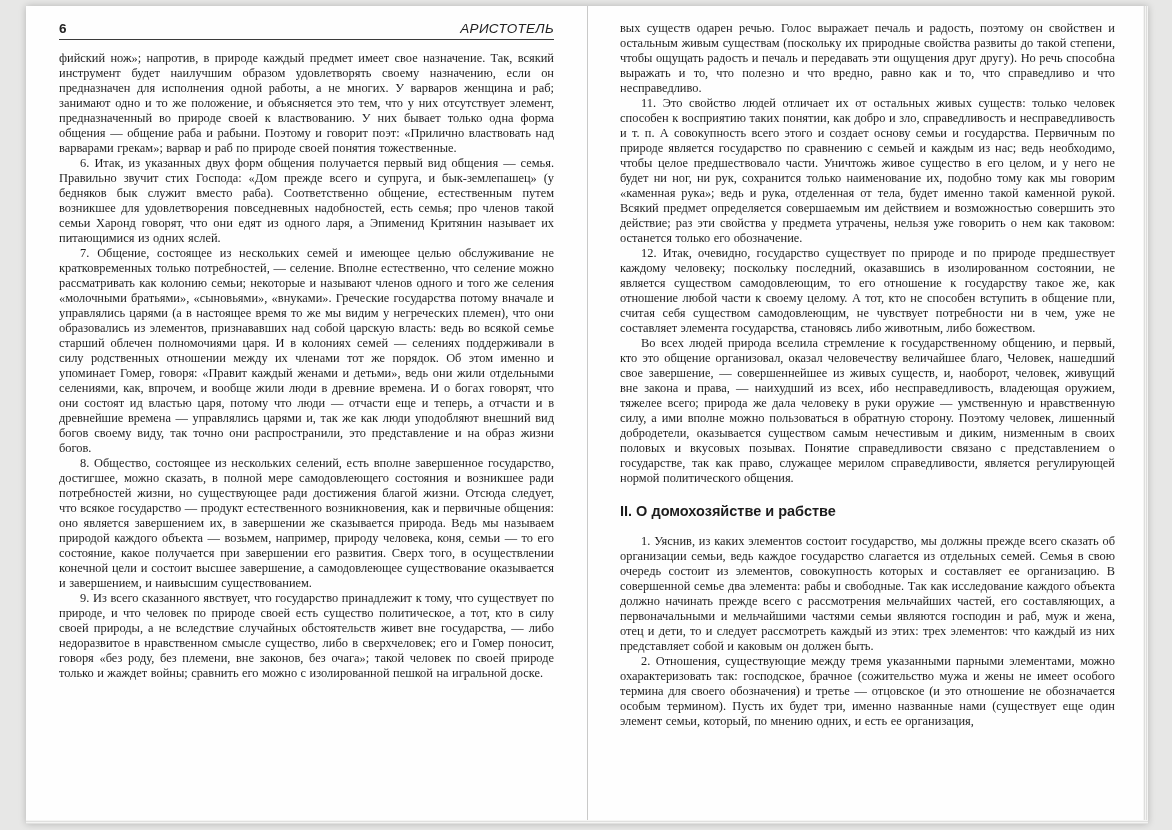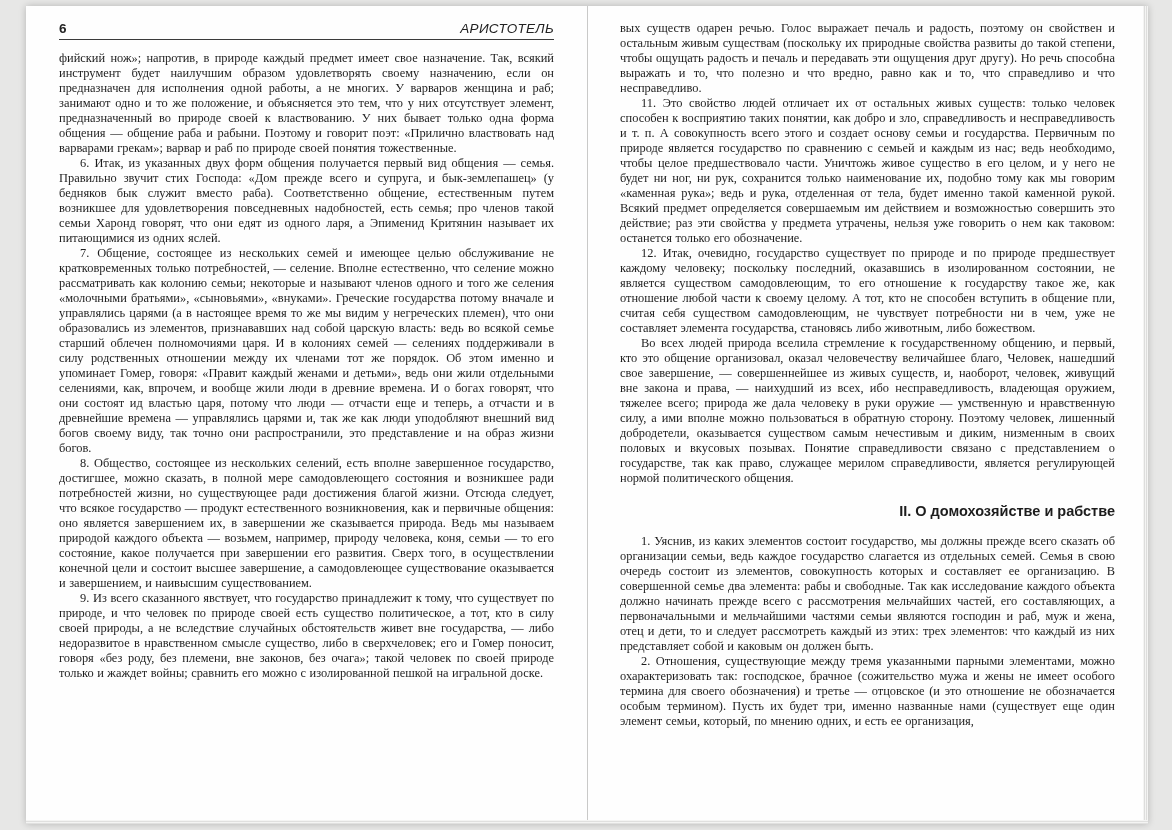--- a/index.html
+++ b/index.html
@@ -84,21 +84,21 @@
     color: #1d1d1d;
     word-spacing: 0.4px;
   }
   .text-col p.para.cont {
     text-indent: 0;
   }
   .text-col p.para b {
     font-weight: normal;
   }
   .section-heading {
-    text-align: right;
+    text-align: left;
     font-family: "Liberation Sans", sans-serif;
     font-weight: bold;
     font-size: 14.5px;
     color: #1d1d1d;
     margin: 17px 0 15px 0;
   }
 </style>
 </head>
 <body>
 

